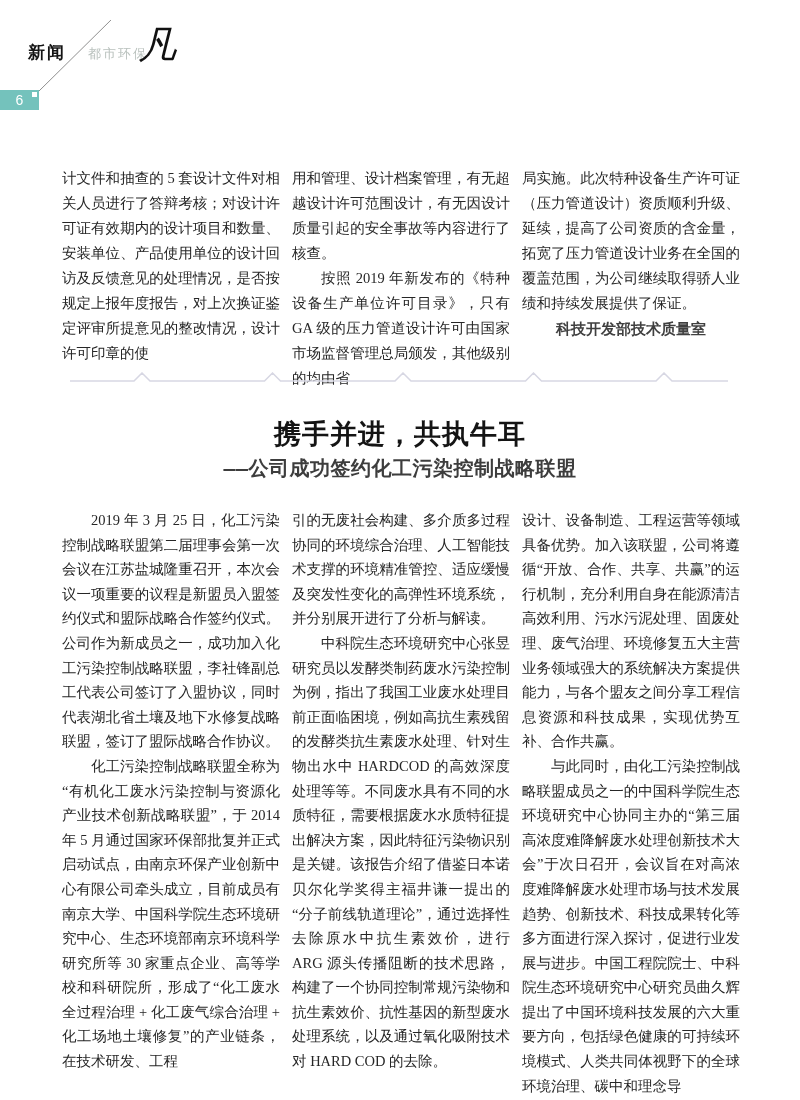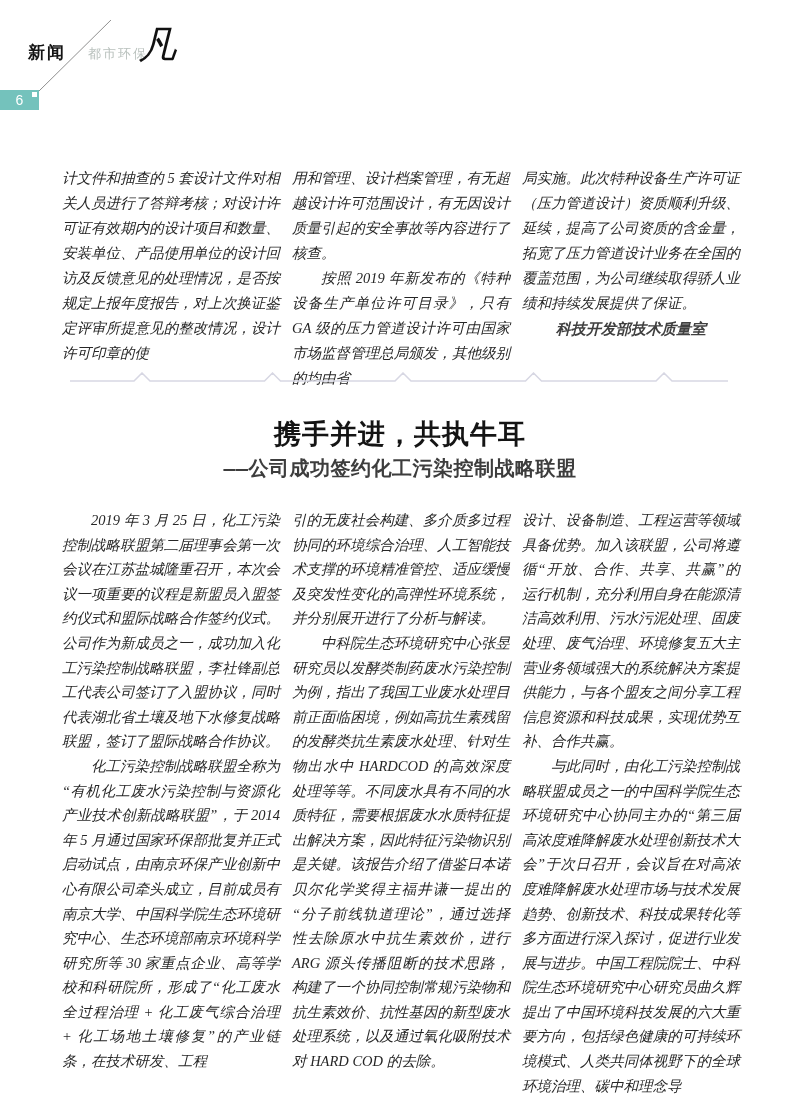--- a/index.html
+++ b/index.html
@@ -44,21 +44,21 @@
   .three-col{
     position:absolute;left:62px;right:60px;
     display:flex;justify-content:space-between;
   }
   .col{
     width:218px;
     text-align:justify;
     font-size:14.5px;line-height:25px;
     overflow-wrap:break-word;
   }
-  .col p{margin:0;font-style:italic;}
+  .col p{margin:0;}
   p.indent{text-indent:2em;}
   
   .top-article{top:146px;}
   .byline{
     font-family:"Liberation Sans","DejaVu Sans",sans-serif;
     font-weight:bold;font-size:15px;color:#404040;
     text-align:center;line-height:25px;
   }
   
   .divider-svg{position:absolute;left:70px;top:352px;width:658px;height:12px;}

